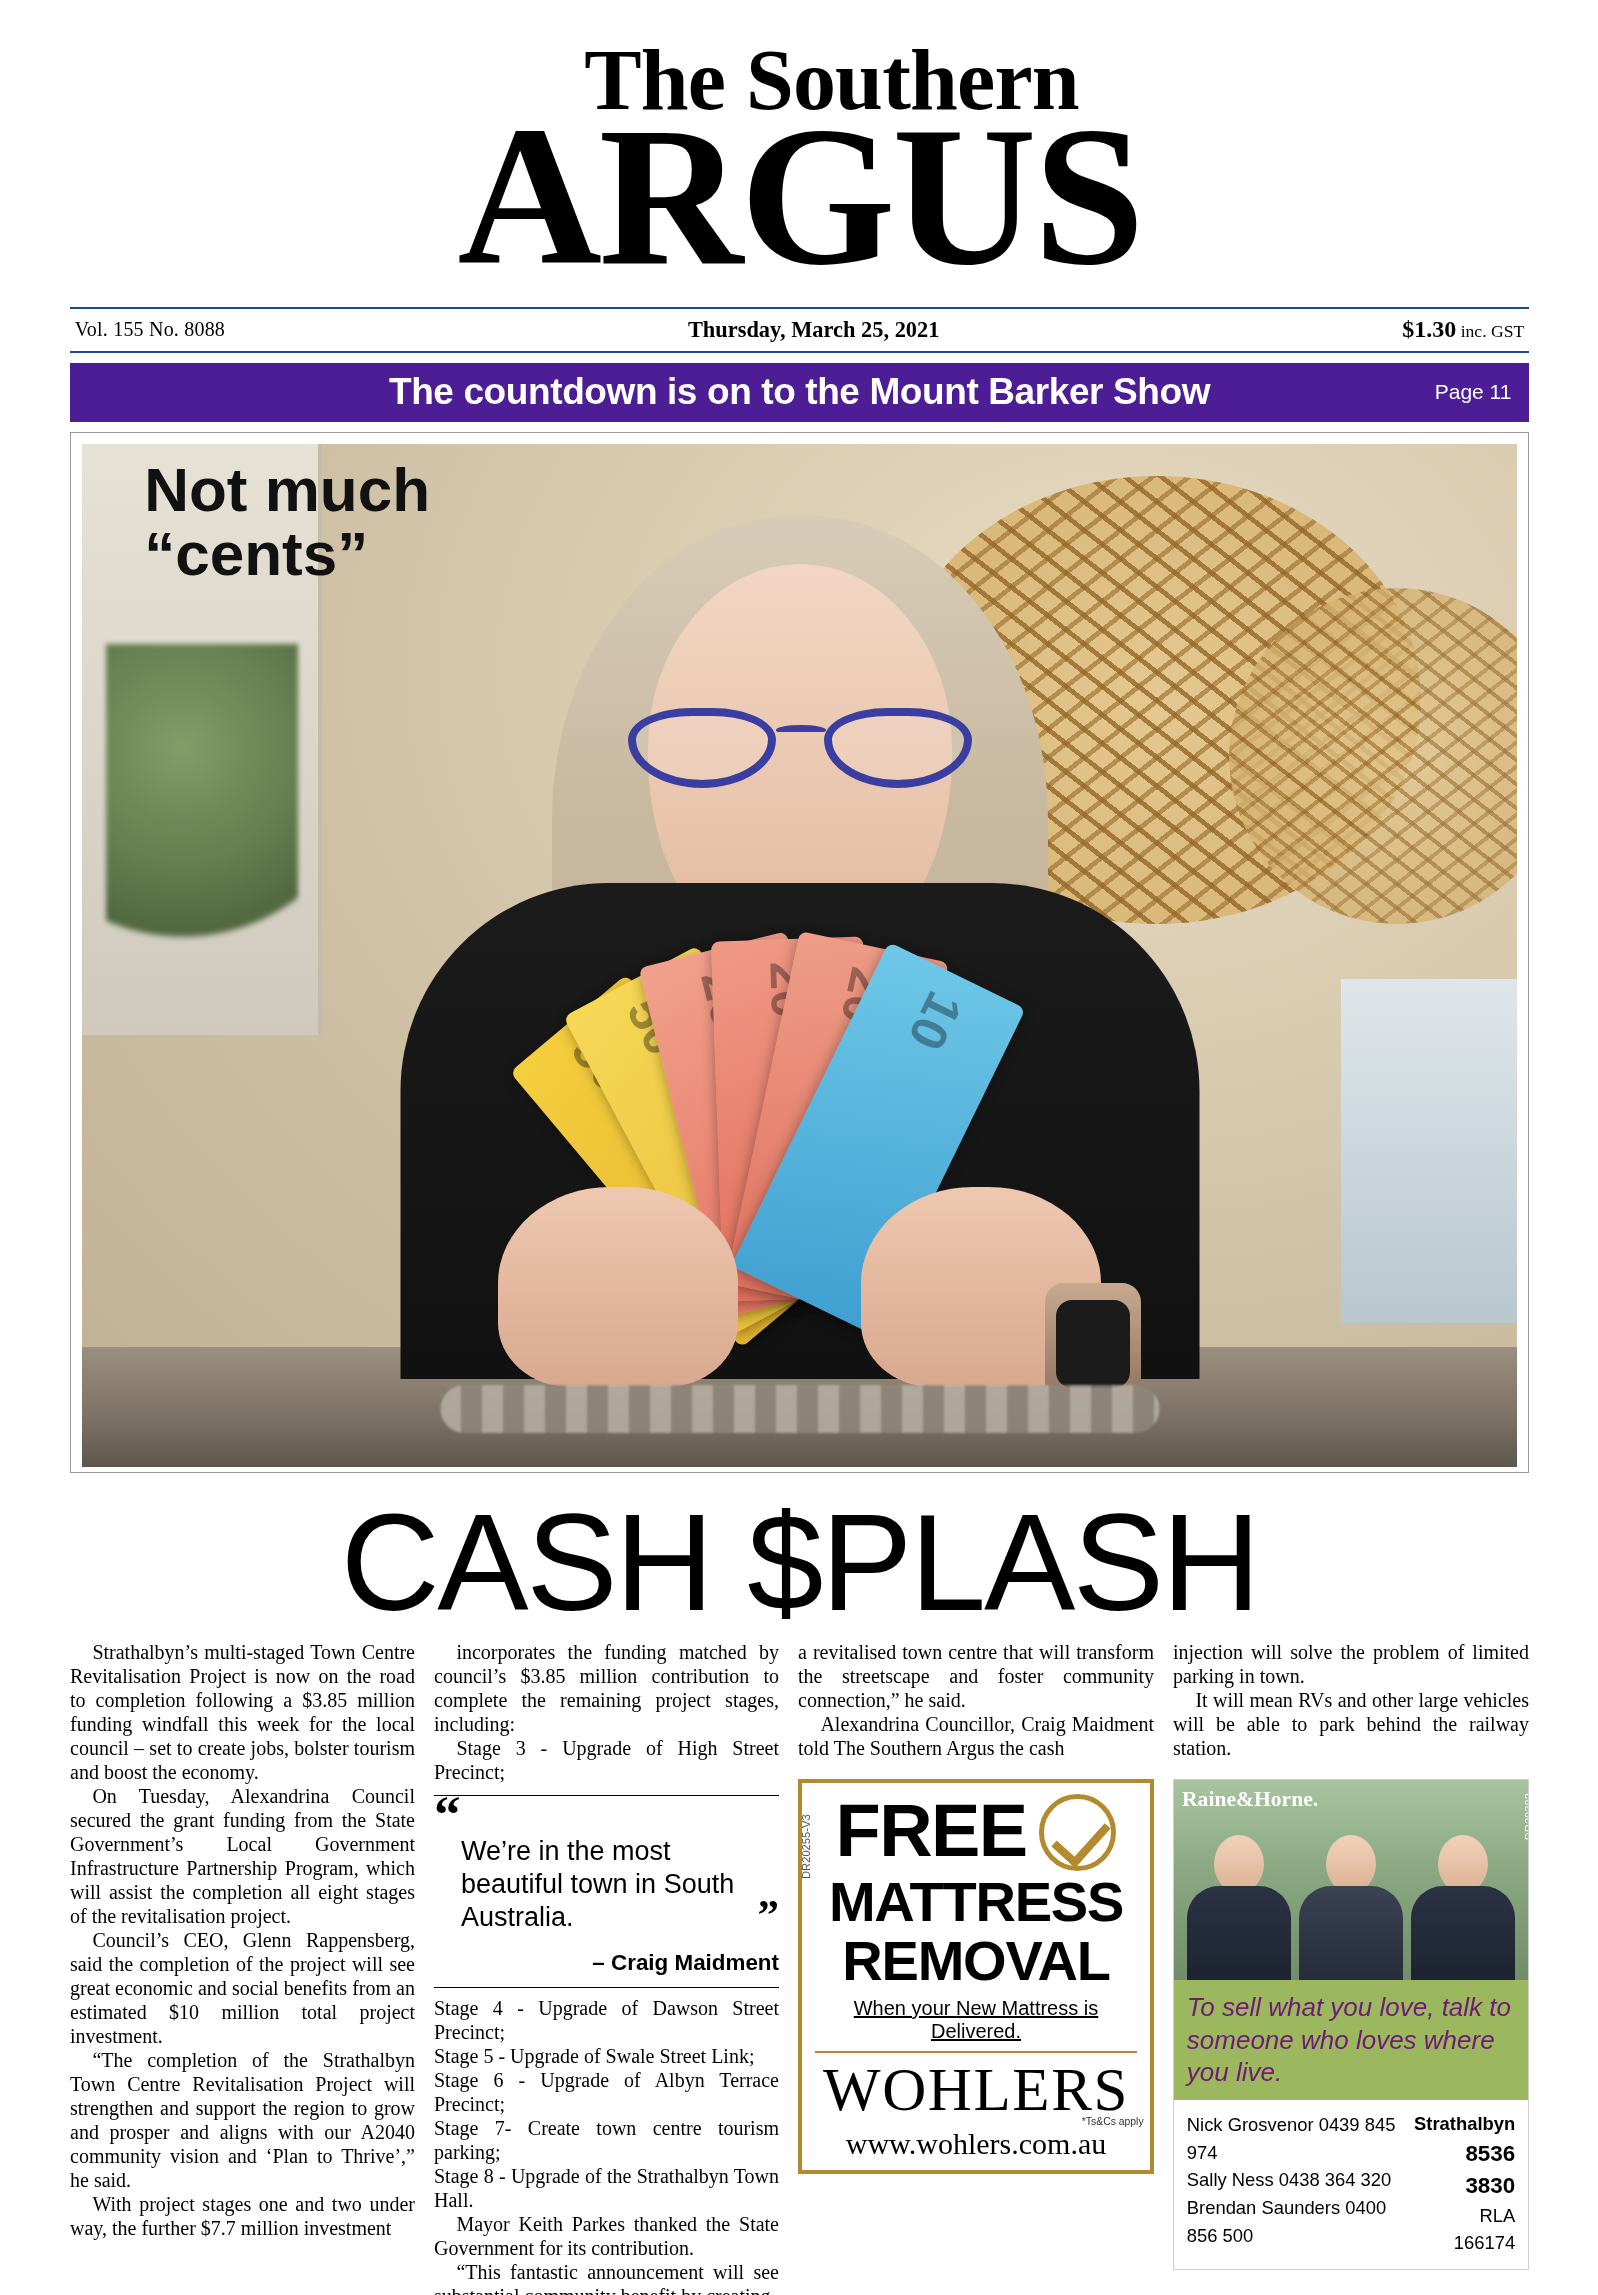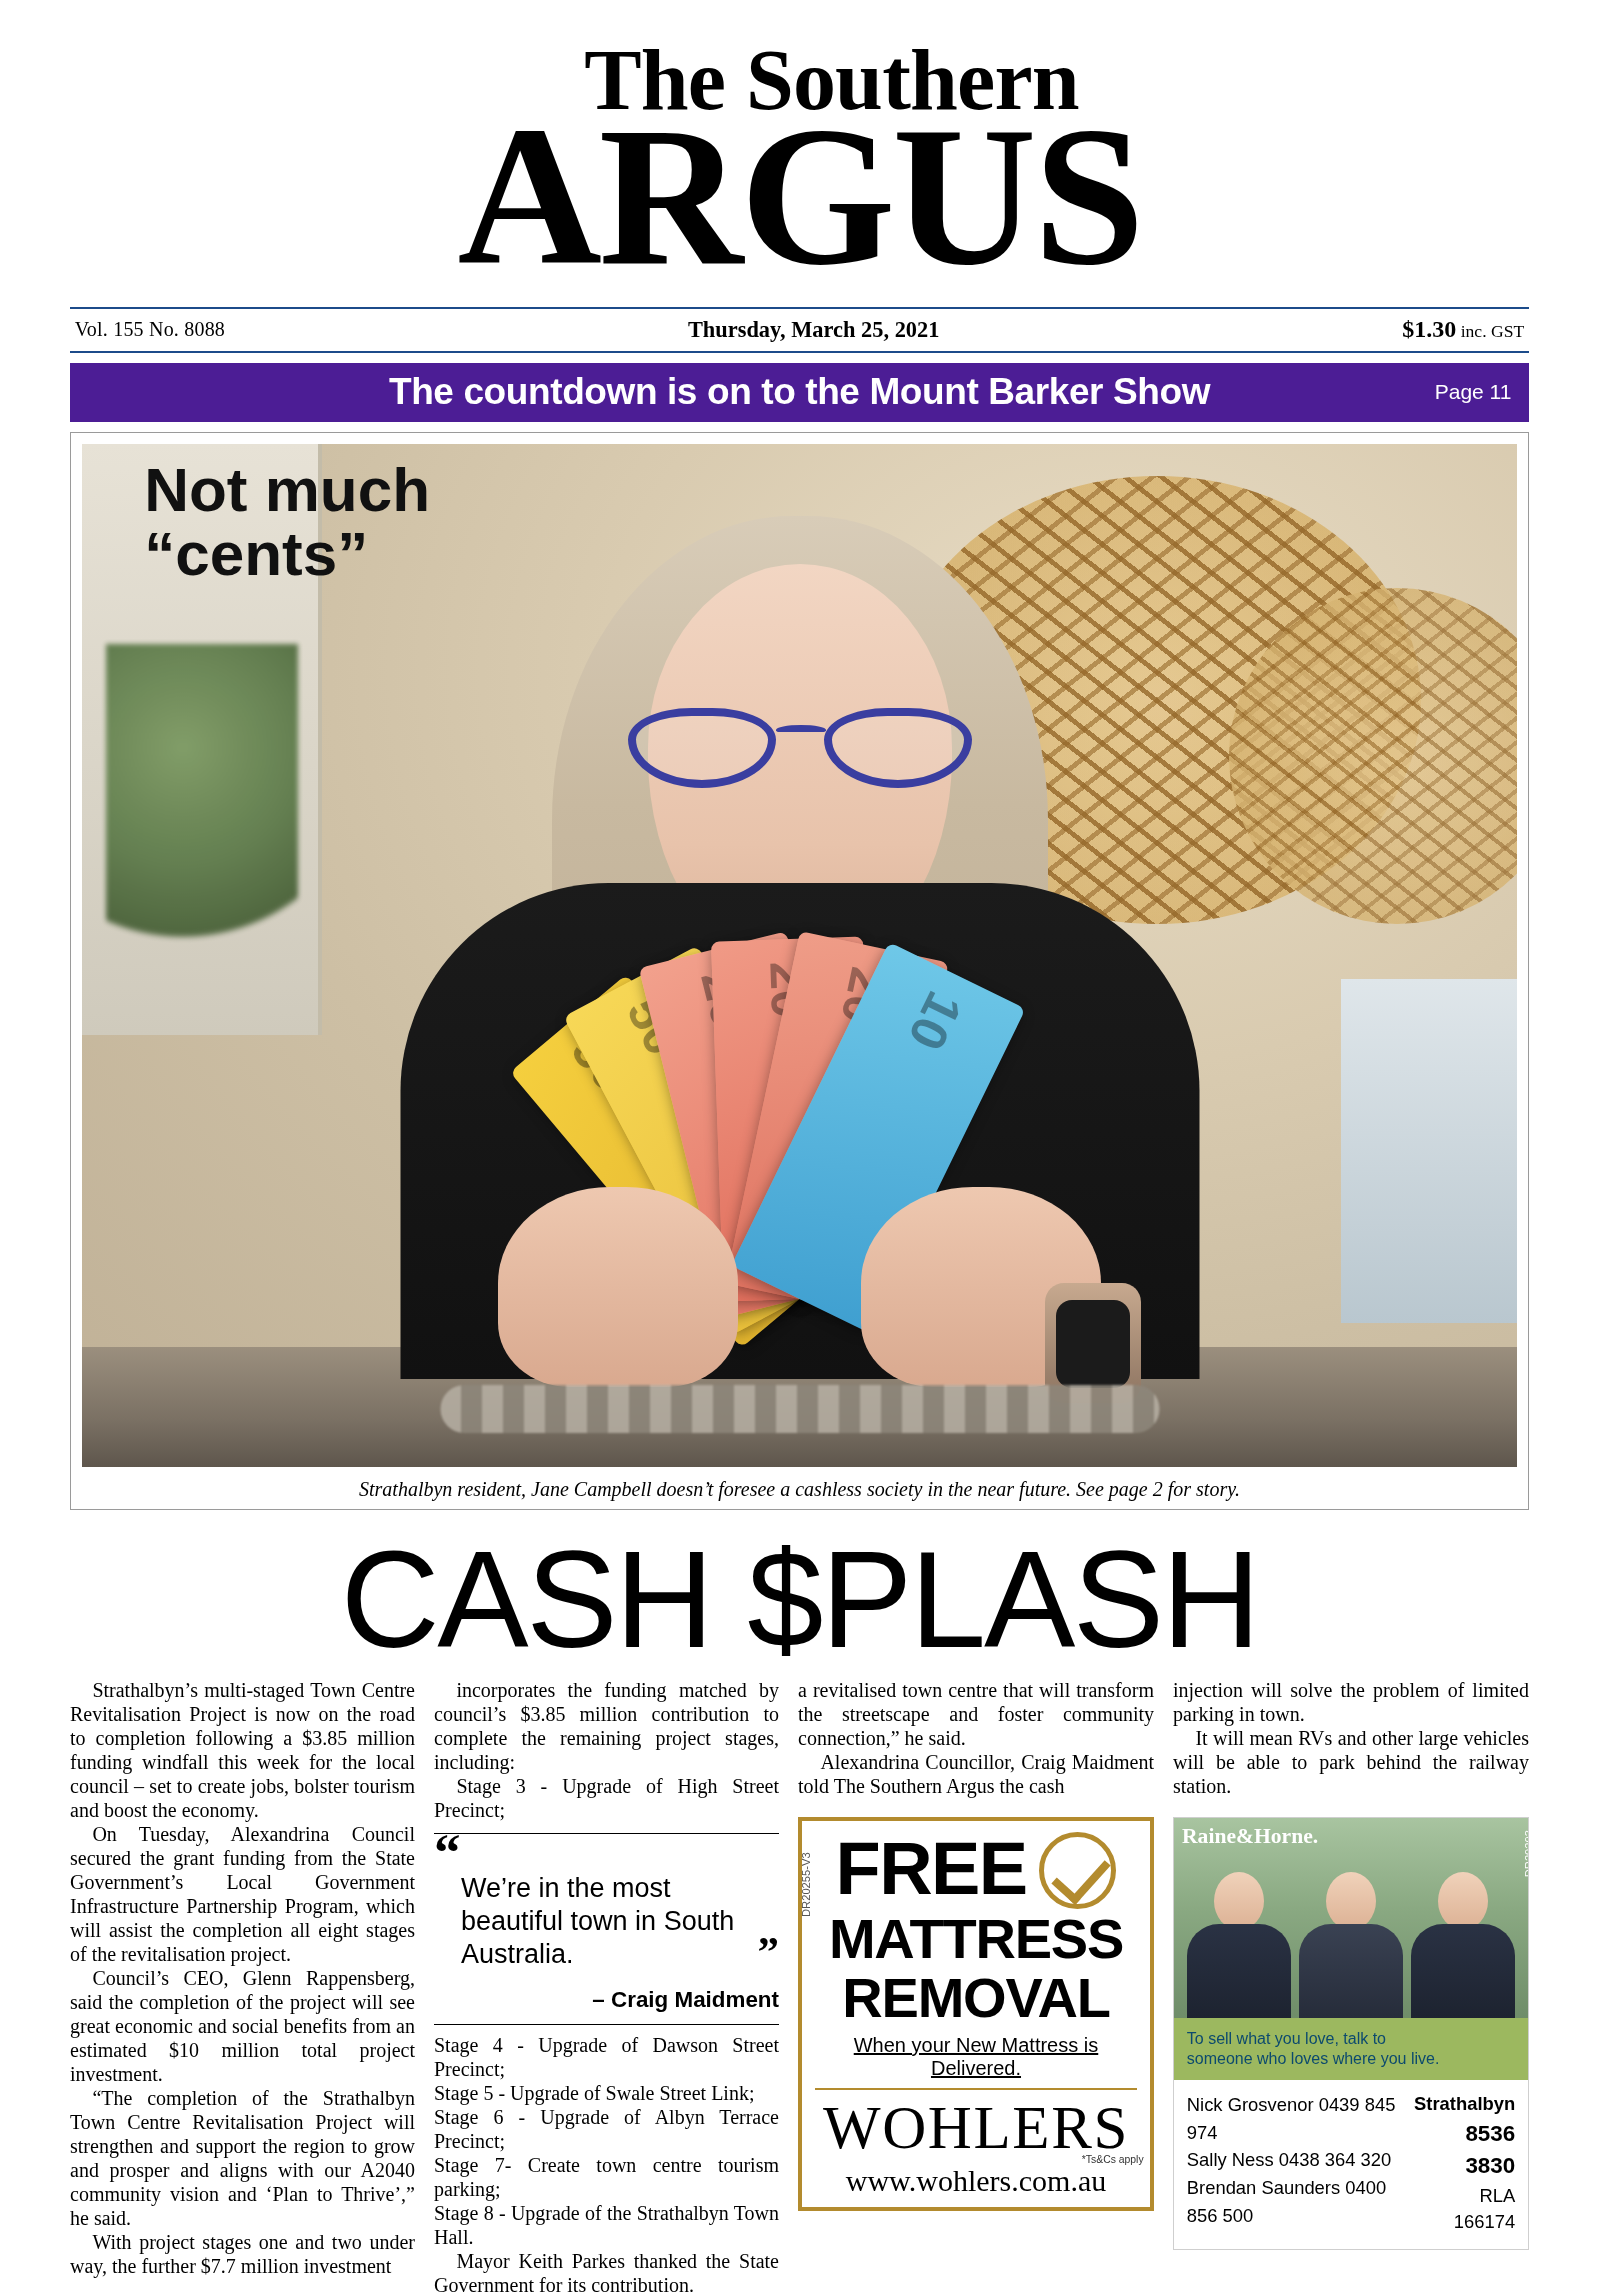--- a/index.html
+++ b/index.html
@@ -382,25 +382,26 @@
     width:104px; height:94px;
     background: linear-gradient(180deg,#2a3244,#1d2330);
     border-radius: 32px 32px 0 0;
   }
   .rh-person.p1 { left: 12.8px; }
   .rh-person.p2 { left: 125px; }
   .rh-person.p2 .torso { background: linear-gradient(180deg,#3a4253,#262c3a); }
   .rh-person.p3 { left: 237px; }
   .rh-strip {
     background: #9cb85f;
-    color: #0c4a6e;
+    color: #701a75;
     padding: 11.2px 12.8px;
     font-family:"Liberation Sans", sans-serif;
-    font-size: 16px;
+    font-size: 26px;
     line-height: 1.25;
+    font-style: italic;
   }
   .rh-bottom {
     display:flex; justify-content:space-between; align-items:flex-start;
     padding: 11.2px 12.8px 12.8px 12.8px;
   }
   .rh-agents {
     font-family:"Liberation Sans", sans-serif;
     font-size: 18.4px; line-height: 1.5;
   }
   .rh-office {
@@ -484,21 +485,20 @@
       <div class="hand left"></div>
       <div class="hand right"></div>
       <div class="watch"></div>
       <div class="coins"></div>
 
       <div class="photo-overlay-title">
         <div>Not much</div>
         <div>“cents”</div>
       </div>
     </div>
-    <div class="caption">Strathalbyn resident, Jane Campbell doesn’t foresee a cashless society in the near future. See page 2 for story.</div>
   </div>
 
   <div class="headline">CASH $PLASH</div>
 
   <div class="cols">
 
     <div class="col">
       <p>Strathalbyn’s multi-staged Town Centre Revitalisation Project is now on the road to completion following a $3.85 million funding windfall this week for the local council – set to create jobs, bolster tourism and boost the economy.</p>
       <p>On Tuesday, Alexandrina Council secured the grant funding from the State Government’s Local Government Infrastructure Partnership Program, which will assist the completion all eight stages of the revitalisation project.</p>
       <p>Council’s CEO, Glenn Rappensberg, said the completion of the project will see great economic and social benefits from an estimated $10 million total project investment.</p>

